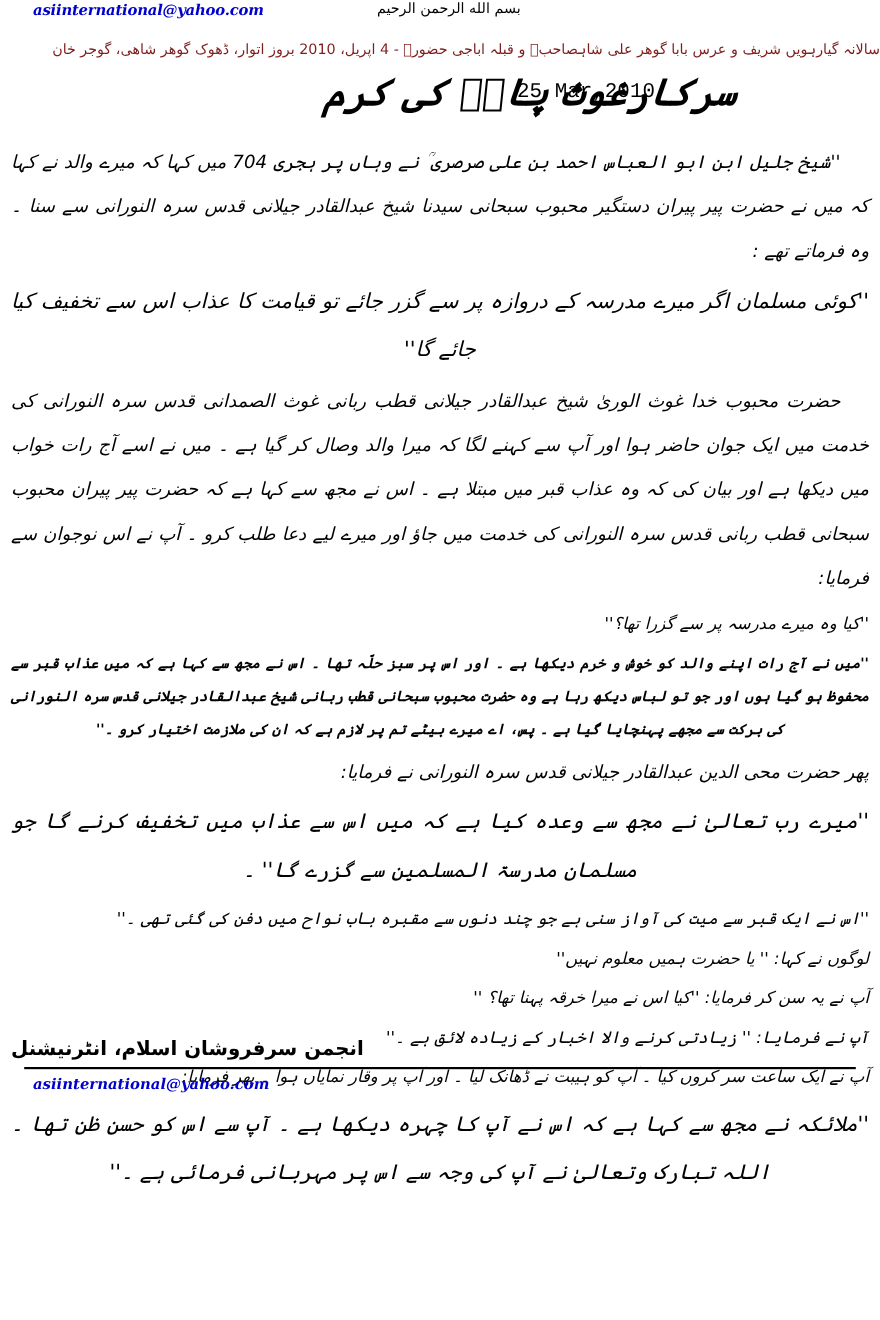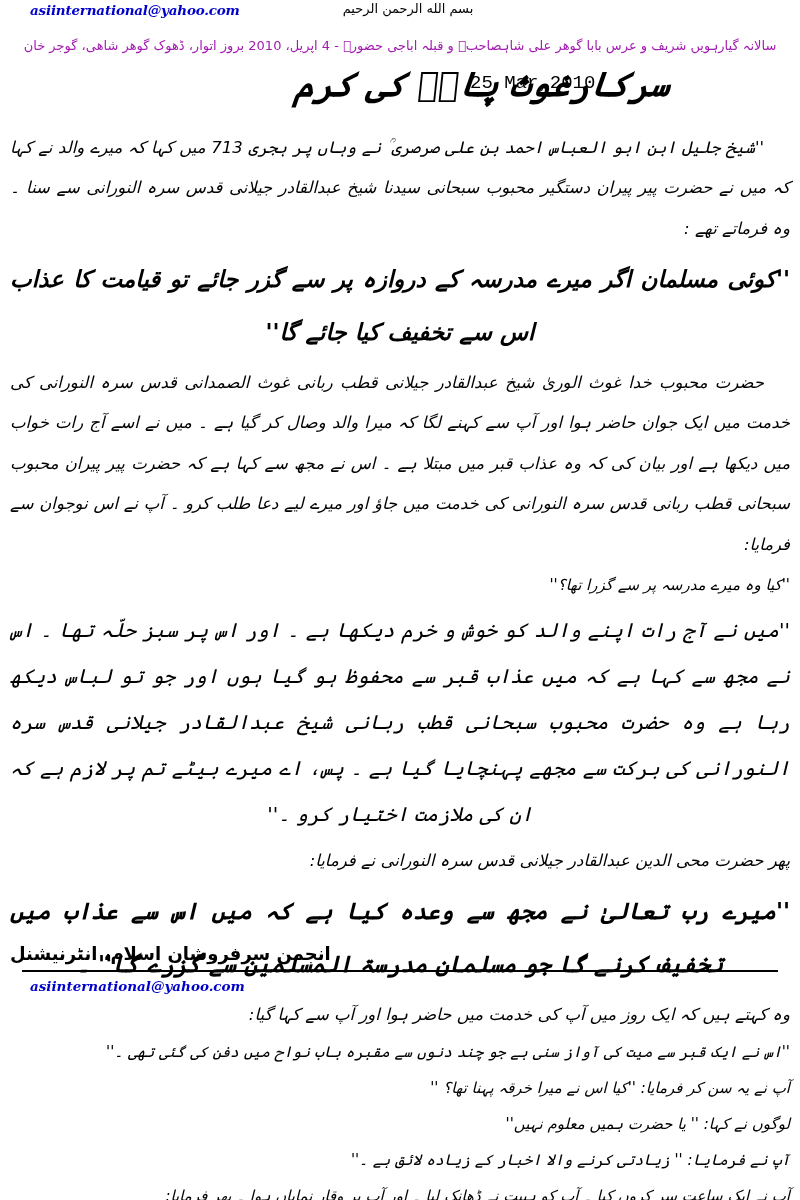--- a/index.html
+++ b/index.html
@@ -54,23 +54,22 @@
     line-height: 1.2;
     color: #000;
     font-family: "DejaVu Sans", sans-serif;
   }
 
   .announce {
     position: absolute;
     top: 38px;
     left: 0;
     right: 0;
-    text-align: center;
-    direction: rtl;
-    color: #a21caf;
+    direction: rtl;
+    color: #7f1d1d;
     font-size: 13px;
     line-height: 1.3;
     white-space: nowrap;
     font-family: "DejaVu Sans", sans-serif;
   }
 
   .title-block {
     position: absolute;
     top: 62px;
     left: 0;
@@ -118,23 +117,23 @@
     line-height: 2.45;
     margin: 0 0 2px 0;
     font-family: "DejaVu Sans", sans-serif;
     font-style: italic;
   }
   .para.indent { text-indent: 26px; }
 
   .quote {
     direction: rtl;
     text-align: center;
-    font-size: 23px;
+    font-size: 19px;
     line-height: 2.3;
-    font-weight: bold;
+    font-weight: normal;
     margin: 4px 0 4px 0;
     font-family: "DejaVu Sans", sans-serif;
     font-style: italic;
   }
   .quote.justify {
     text-align: justify;
     text-align-last: center;
   }
 
   .line-right {
@@ -221,43 +220,42 @@
 
   <div class="announce">سالانہ گیارہویں شریف و عرس بابا گوھر علی شاہصاحبؒ و قبلہ اباجی حضورؒ - 4 اپریل، 2010 بروز اتوار، ڈھوک گوھر شاھی، گوجر خان</div>
 
   <div class="title-block">
     <div class="doc-title">سرکارغوث پاکؒ کی کرم</div>
     <div class="doc-date">25  Mar,2010</div>
   </div>
 
   <div class="body-wrap">
 
-    <p class="para indent">''شیخ جلیل ابن ابو العباس احمد بن علی صرصری ؒ نے وہاں پر ہجری 713 میں کہا کہ میرے والد نے کہا کہ میں نے حضرت پیر پیران دستگیر محبوب سبحانی سیدنا شیخ عبدالقادر جیلانی قدس سرہ النورانی سے سنا ۔ وہ فرماتے تھے :</p>
+    <p class="para indent">''شیخ جلیل ابن ابو العباس احمد بن علی صرصری ؒ نے وہاں پر ہجری 704 میں کہا کہ میرے والد نے کہا کہ میں نے حضرت پیر پیران دستگیر محبوب سبحانی سیدنا شیخ عبدالقادر جیلانی قدس سرہ النورانی سے سنا ۔ وہ فرماتے تھے :</p>
 
     <p class="quote justify">''کوئی مسلمان اگر میرے مدرسہ کے دروازہ پر سے گزر جائے تو قیامت کا عذاب اس سے تخفیف کیا جائے گا''</p>
 
     <p class="para indent">حضرت محبوب خدا غوث الوریٰ شیخ عبدالقادر جیلانی قطب ربانی غوث الصمدانی قدس سرہ النورانی کی خدمت میں ایک جوان حاضر ہوا اور آپ سے کہنے لگا کہ میرا والد وصال کر گیا ہے ۔ میں نے اسے آج رات خواب میں دیکھا ہے اور بیان کی کہ وہ عذاب قبر میں مبتلا ہے ۔ اس نے مجھ سے کہا ہے کہ حضرت پیر پیران محبوب سبحانی قطب ربانی قدس سرہ النورانی کی خدمت میں جاؤ اور میرے لیے دعا طلب کرو ۔ آپ نے اس نوجوان سے فرمایا:</p>
 
     <p class="line-center">''کیا وہ میرے مدرسہ پر سے گزرا تھا؟''</p>
 
 
 
-    <p class="quote justify" style="font-weight:normal;font-size:20px;">''میں نے آج رات اپنے والد کو خوش و خرم دیکھا ہے ۔ اور اس پر سبز حلّہ تھا ۔ اس نے مجھ سے کہا ہے کہ میں عذاب قبر سے محفوظ ہو گیا ہوں اور جو تو لباس دیکھ رہا ہے وہ حضرت محبوب سبحانی قطب ربانی شیخ عبدالقادر جیلانی قدس سرہ النورانی کی برکت سے مجھے پہنچایا گیا ہے ۔ پس، اے میرے بیٹے تم پر لازم ہے کہ ان کی ملازمت اختیار کرو ۔''</p>
+    <p class="quote justify" style="font-weight:bold;font-size:13px;">''میں نے آج رات اپنے والد کو خوش و خرم دیکھا ہے ۔ اور اس پر سبز حلّہ تھا ۔ اس نے مجھ سے کہا ہے کہ میں عذاب قبر سے محفوظ ہو گیا ہوں اور جو تو لباس دیکھ رہا ہے وہ حضرت محبوب سبحانی قطب ربانی شیخ عبدالقادر جیلانی قدس سرہ النورانی کی برکت سے مجھے پہنچایا گیا ہے ۔ پس، اے میرے بیٹے تم پر لازم ہے کہ ان کی ملازمت اختیار کرو ۔''</p>
 
     <p class="line-right">پھر حضرت محی الدین عبدالقادر جیلانی قدس سرہ النورانی نے فرمایا:</p>
 
     <p class="quote justify">''میرے رب تعالیٰ نے مجھ سے وعدہ کیا ہے کہ میں اس سے عذاب میں تخفیف کرنے گا جو مسلمان مدرسۃ المسلمین سے گزرے گا'' ۔</p>
 
-    <p class="line-right">وہ کہتے ہیں کہ ایک روز میں آپ کی خدمت میں حاضر ہوا اور آپ سے کہا گیا:</p>
 
     <p class="line-center">''اس نے ایک قبر سے میت کی آواز سنی ہے جو چند دنوں سے مقبرہ باب نواح میں دفن کی گئی تھی ۔''</p>
 
+    <p class="line-center">لوگوں نے کہا:  '' یا حضرت ہمیں معلوم نہیں''</p>
+
     <p class="line-center">آپ نے یہ سن کر فرمایا:   ''کیا اس نے میرا خرقہ پہنا تھا؟ ''</p>
-
-    <p class="line-center">لوگوں نے کہا:  '' یا حضرت ہمیں معلوم نہیں''</p>
 
     <p class="line-center">آپ نے فرمایا:  '' زیادتی کرنے والا اخبار کے زیادہ لائق ہے ۔''</p>
 
     <p class="line-center">آپ نے ایک ساعت سر کروں کیا ۔ آپ کو ہیبت نے ڈھانک لیا ۔ اور آپ پر وقار نمایاں ہوا ۔ پھر فرمایا:</p>
 
     <p class="quote justify">''ملائکہ نے مجھ سے کہا ہے کہ اس نے آپ کا چہرہ دیکھا ہے ۔ آپ سے اس کو حسن ظن تھا ۔ اللہ تبارک وتعالیٰ نے آپ کی وجہ سے اس پر مہربانی فرمائی ہے ۔''</p>
 
   </div>
 
   <div class="footer">

